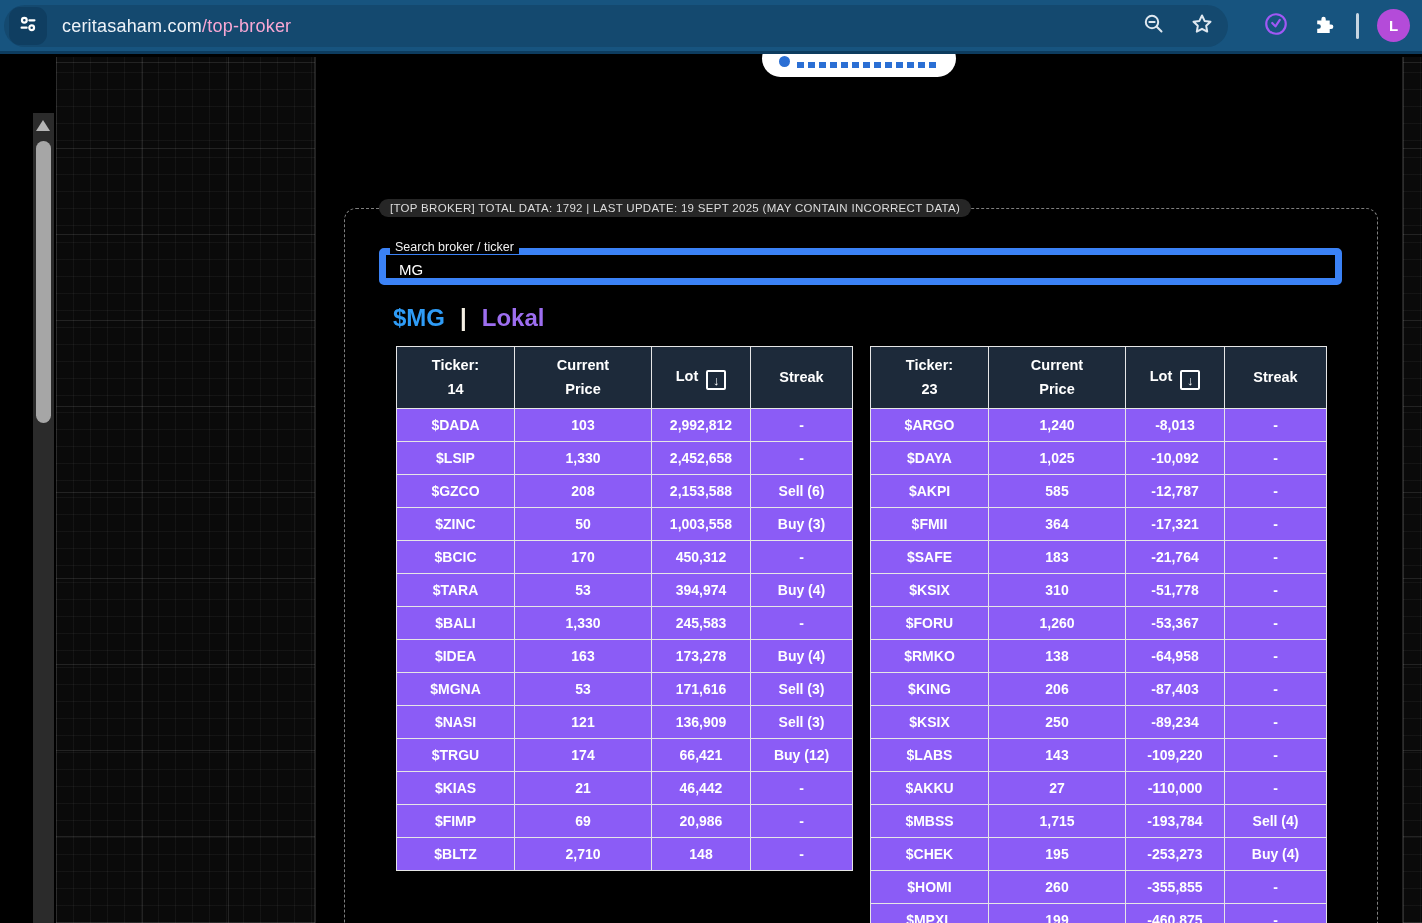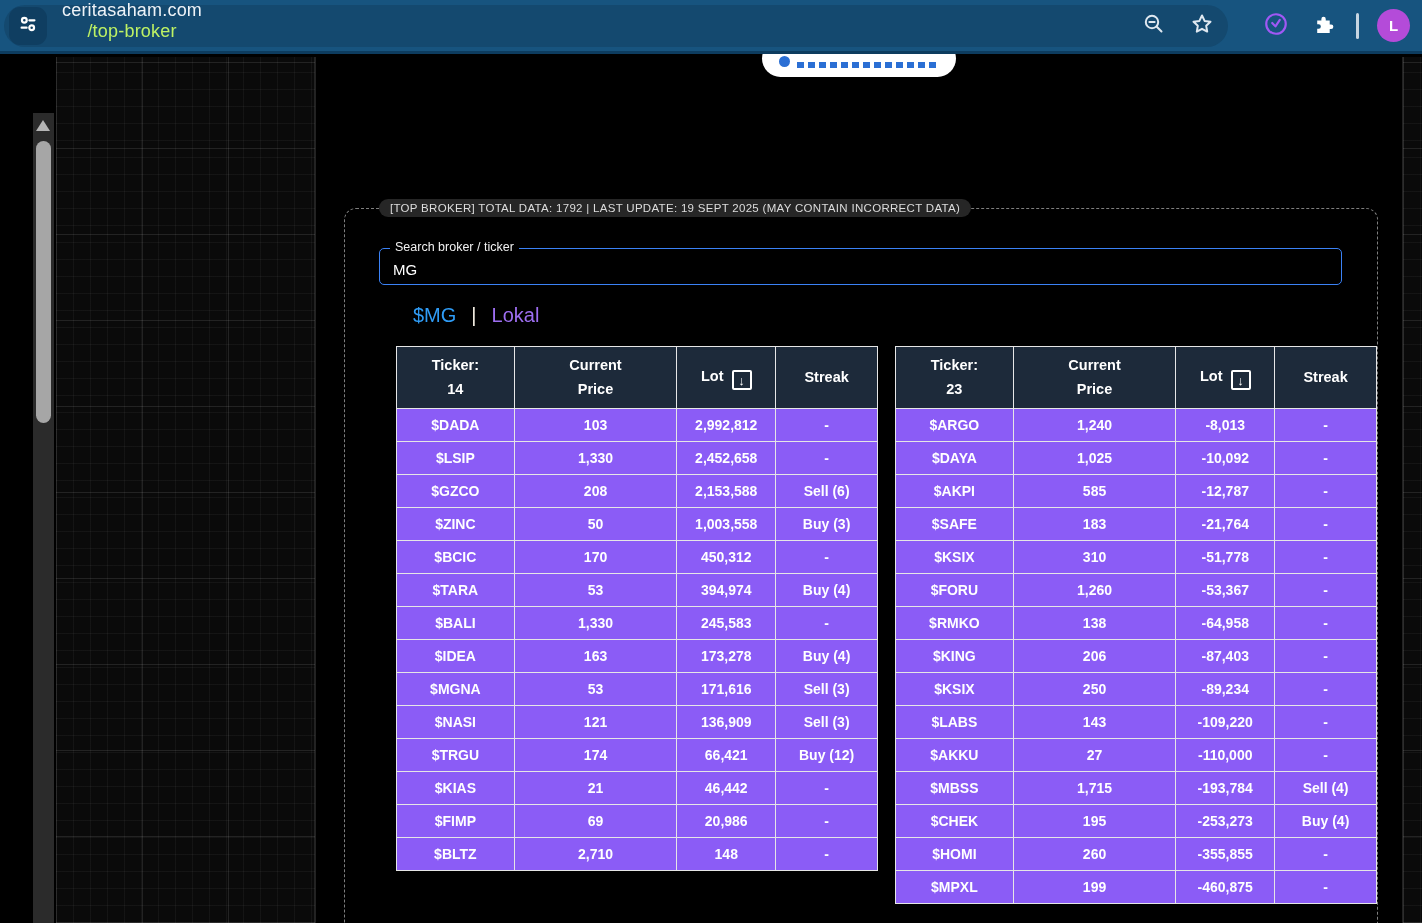--- a/index.html
+++ b/index.html
@@ -5,23 +5,23 @@
   html,body{margin:0;padding:0;background:#000;width:1422px;height:923px;overflow:hidden;
     font-family:"Liberation Sans",sans-serif;position:relative;}
   *{box-sizing:border-box;}
 
   
   .browser-bar{position:absolute;left:0;top:0;width:1422px;height:54px;background:var(--bar-blue);
     border-bottom:3px solid #0d3c5f;z-index:30;display:flex;align-items:center;}
   .omnibox{position:absolute;left:4px;top:5px;height:42px;width:1224px;background:#14496f;border-radius:21px;}
   .site-chip{position:absolute;left:9px;top:7px;width:38px;height:38px;border-radius:11px;background:#0f3e61;
     display:flex;align-items:center;justify-content:center;}
-  .url-text{position:absolute;left:62px;top:0;height:52px;display:flex;align-items:center;font-size:18px;letter-spacing:.2px;flex-direction:column;}
+  .url-text{position:absolute;left:62px;top:0;height:52px;display:flex;align-items:center;font-size:18px;letter-spacing:.2px;}
   .url-host{color:#eef3f8;}
-  .url-path{color:#bef264;}
+  .url-path{color:#f9a8d4;}
   .bar-actions{position:absolute;right:0;top:0;height:51px;display:flex;align-items:center;gap:0;}
   .bar-icon{width:48px;height:51px;display:flex;align-items:center;justify-content:center;}
   .bar-divider{width:3px;height:26px;background:#c7d6e2;border-radius:2px;margin:0 8px;}
   .avatar{width:33px;height:33px;border-radius:50%;background:var(--avatar-purple);color:#fff;font-weight:700;
     font-size:15px;display:flex;align-items:center;justify-content:center;margin:0 12px 0 10px;}
 
   
   .top-pill{position:absolute;left:762px;top:40px;width:194px;height:37px;background:#fff;border-radius:19px;
     z-index:10;display:flex;align-items:flex-end;justify-content:center;padding-bottom:9px;gap:7px;}
   .pill-dot{width:11px;height:11px;border-radius:50%;background:#2b6fd4;margin-bottom:1px;}
@@ -44,37 +44,37 @@
   .scroll-thumb{position:absolute;left:3px;top:28px;width:15px;height:282px;background:#a6a6a6;border-radius:8px;}
 
   
   .dashed-box{position:absolute;left:344px;top:208px;width:1034px;height:760px;
     border:1px dashed #7e7e7e;border-radius:12px;}
   .legend-pill{position:absolute;left:34px;top:-10px;background:#262626;color:#dcdcdc;font-weight:400;
     font-size:11.5px;letter-spacing:.3px;padding:3px 11px;border-radius:10px;white-space:nowrap;}
 
   
   .search-wrap{position:absolute;left:34px;top:39px;width:963px;height:37px;}
-  .search-input{width:100%;height:100%;background:#000;border:1px solid #3b82f6;border-radius:5px;color:#fff;
+  .search-input{width:100%;height:100%;background:#000;border:7px solid #3b82f6;border-radius:5px;color:#fff;
     font-size:15px;padding:6px 12px 0 13px;font-family:"Liberation Sans",sans-serif;outline:none;}
   .search-label{position:absolute;left:11px;top:-8px;background:#000;padding:0 5px;color:#f0f0f0;font-size:12.5px;}
 
   
-  .title-row{position:absolute;left:48px;top:95px;display:flex;align-items:center;font-size:20px;font-weight:400;margin-left:20px;}
+  .title-row{position:absolute;left:48px;top:95px;display:flex;align-items:center;font-size:24px;font-weight:700;}
   .title-ticker{color:var(--accent);}
   .title-sep{color:#f5f0e4;margin:0 15px;}
   .title-scope{color:var(--purple);}
 
   
   .tables-row{position:absolute;left:51px;top:137px;display:flex;gap:17px;align-items:flex-start;}
   table.broker{border-collapse:collapse;background:#8b5cf6;}
   table.broker th,table.broker td{border:1px solid #e6e6e6;text-align:center;font-weight:700;}
   table.broker thead th{background:var(--header-bg);color:#fff;font-size:14.5px;height:62px;padding:0 6px;line-height:1.6;}
   table.broker td{height:33px;font-size:14px;color:#fff;padding:0 6px;}
-  .col-ticker{width:118px;} .col-price{width:163px;} .col-lot{width:99px;} .col-streak{width:102px;margin-top:28px;}
+  .col-ticker{width:118px;} .col-price{width:137px;} .col-lot{width:99px;} .col-streak{width:102px;margin-top:28px;}
   td.ticker-cell{color:var(--accent);cursor:pointer;}
   td.streak-sell{color:var(--sell);}
   td.streak-buy{color:var(--buy);}
   .sort-box{display:inline-flex;align-items:center;justify-content:center;width:20px;height:20px;
     border:2px solid #fff;border-radius:2px;margin-left:8px;font-size:13px;line-height:1;vertical-align:-4px;cursor:pointer;}
 </style>
 </head>
 <body>
 
 <div class="browser-bar">
@@ -294,20 +294,26 @@
             <td class="lot-cell">-10,092</td>
             <td class="streak-cell streak-none">-</td>
           </tr>
           <tr>
             <td class="ticker-cell">$AKPI</td>
             <td class="price-cell">585</td>
             <td class="lot-cell">-12,787</td>
             <td class="streak-cell streak-none">-</td>
           </tr>
           <tr>
+            <td class="ticker-cell">$FMII</td>
+            <td class="price-cell">364</td>
+            <td class="lot-cell">-17,321</td>
+            <td class="streak-cell streak-none">-</td>
+          </tr>
+          <tr>
             <td class="ticker-cell">$SAFE</td>
             <td class="price-cell">183</td>
             <td class="lot-cell">-21,764</td>
             <td class="streak-cell streak-none">-</td>
           </tr>
           <tr>
             <td class="ticker-cell">$KSIX</td>
             <td class="price-cell">310</td>
             <td class="lot-cell">-51,778</td>
             <td class="streak-cell streak-none">-</td>

